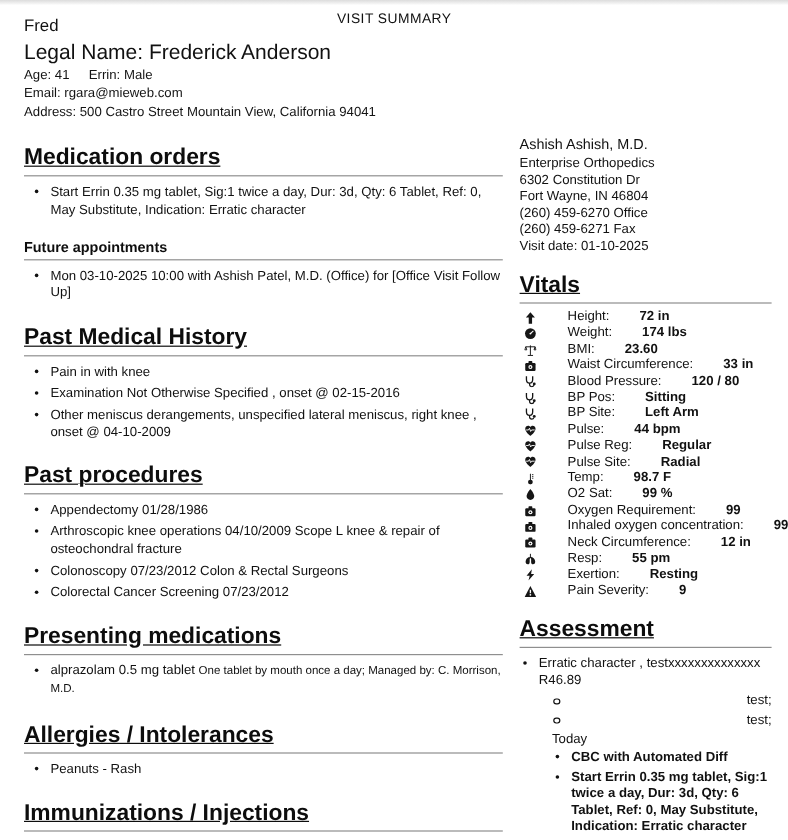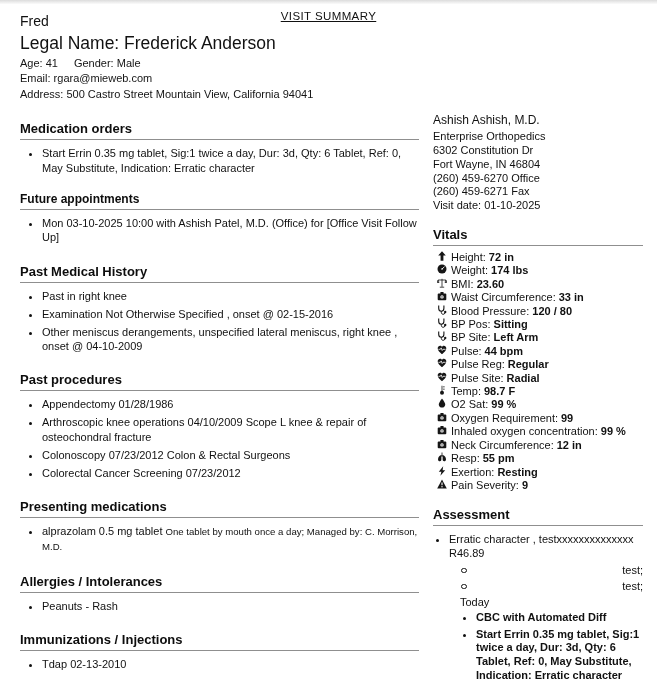--- a/index.html
+++ b/index.html
@@ -6,45 +6,45 @@
   html,body { width:657px; height:700px; }
   body {
     font-family:"Liberation Sans","DejaVu Sans",sans-serif;
     color:#111; background:#fff; overflow:hidden; position:relative;
   }
   .top-band { height:4px; width:100%;
     background:linear-gradient(#dcdcdc,#fbfbfb); }
   
   .header { position:relative; padding:7px 20px 0 20px; }
   .doc-title { position:absolute; top:6px; left:0; right:0; text-align:center;
-    font-size:11.5px; letter-spacing:.4px;text-decoration:underline; }
+    font-size:11.5px; letter-spacing:.4px; }
   .pt-pref { font-size:14px; line-height:20px; }
   .pt-legal { font-size:17.5px; line-height:25px; }
   .pt-meta { font-size:11px; line-height:15.4px; color:#141414; }
   .pt-meta .gap { display:inline-block; width:16px; }
   
   .cols { display:flex; padding-left:20px; }
   .col-left { width:399px; }
   .col-right { width:210px; margin-left:14px; padding-top:11px; }
   
   .sec-h { font-weight:bold; color:#0d0d0d; }
-  .sec-h.lg { font-size:13px; margin-top:19px; }
+  .sec-h.lg { font-size:19px; margin-top:19px;text-decoration:underline; }
   .sec-h.sm { font-size:12px; margin-top:17px; }
   .rule { border-bottom:1px solid #8f8f8f; padding-bottom:3px; }
   .blist { list-style:disc outside; padding-left:22px; margin-top:6px;
     font-size:11px; line-height:14.4px; }
   .blist li { margin-bottom:3.5px; }
   .small-txt { font-size:9.6px; }
   
   .prov-name { font-size:12px; line-height:15px; margin-bottom:2px; }
   .prov-line { font-size:11px; line-height:13.8px; }
   
   .vlist { padding:5px 0 0 4px; }
-  .vrow { display:flex; font-size:11px; line-height:13.4px;
-    white-space:nowrap; }
+  .vrow { display:flex; align-items:center; font-size:11px; line-height:13.4px;
+    white-space:nowrap;gap:22px; }
   .vicon { width:10px; height:10px; flex:0 0 10px; margin-right:4px; fill:#161616; }
   .vvalue { font-weight:bold; margin-left:3px; }
   .b { font-weight:normal; }
   
   .alist { list-style:disc outside; padding-left:16px; margin-top:7px;
     font-size:11px; line-height:13.6px; }
   .alist > li { margin-bottom:2px; }
   .sublist { list-style:none; padding-left:11px; margin:3px 0 2px 0; }
   .sublist li { position:relative; padding-left:12px; margin-bottom:2.5px;text-align:right; }
   .sublist li::before { content:""; position:absolute; left:1px; top:4px;
@@ -107,21 +107,21 @@
       <circle cx="5" cy="7.7" r=".7" fill="#fff"></circle>
     </symbol>
 </svg>
 
 <div class="top-band"></div>
 
 <div class="header">
   <div class="doc-title">VISIT SUMMARY</div>
   <div class="pt-pref">Fred</div>
   <div class="pt-legal">Legal Name: Frederick Anderson</div>
-  <div class="pt-meta"><span>Age: 41</span><span class="gap"></span><span>Gender: Male</span></div>
+  <div class="pt-meta"><span>Age: 41</span><span class="gap"></span><span>Errin: Male</span></div>
   <div class="pt-meta">Email: rgara@mieweb.com</div>
   <div class="pt-meta">Address: 500 Castro Street Mountain View, California 94041</div>
 </div>
 
 <div class="cols">
   <div class="col-left">
 
     <section>
       <h2 class="sec-h lg rule">Medication orders</h2>
       <ul class="blist">
@@ -132,21 +132,21 @@
     <section>
       <h2 class="sec-h sm rule">Future appointments</h2>
       <ul class="blist">
         <li>Mon 03-10-2025 10:00 with Ashish Patel, M.D. (Office) for [Office Visit Follow Up]</li>
       </ul>
     </section>
 
     <section>
       <h2 class="sec-h lg rule">Past Medical History</h2>
       <ul class="blist">
-        <li>Past in right knee</li>
+        <li>Pain in with knee</li>
         <li>Examination Not Otherwise Specified , onset @ 02-15-2016</li>
         <li>Other meniscus derangements, unspecified lateral meniscus, right knee , onset @ 04-10-2009</li>
       </ul>
     </section>
 
     <section>
       <h2 class="sec-h lg rule">Past procedures</h2>
       <ul class="blist">
         <li>Appendectomy 01/28/1986</li>
         <li>Arthroscopic knee operations 04/10/2009 Scope L knee &amp; repair of osteochondral fracture</li>

